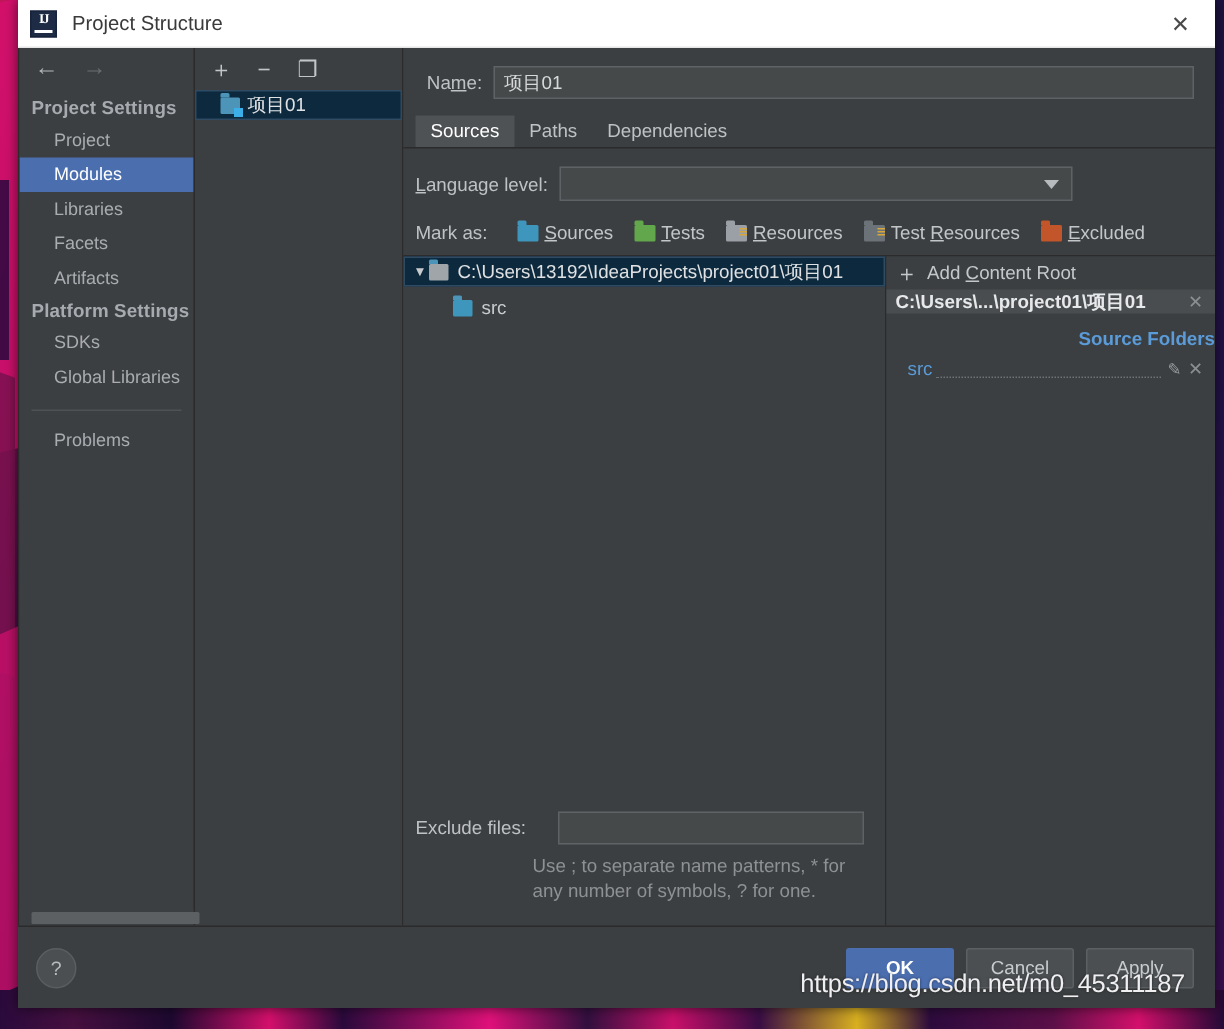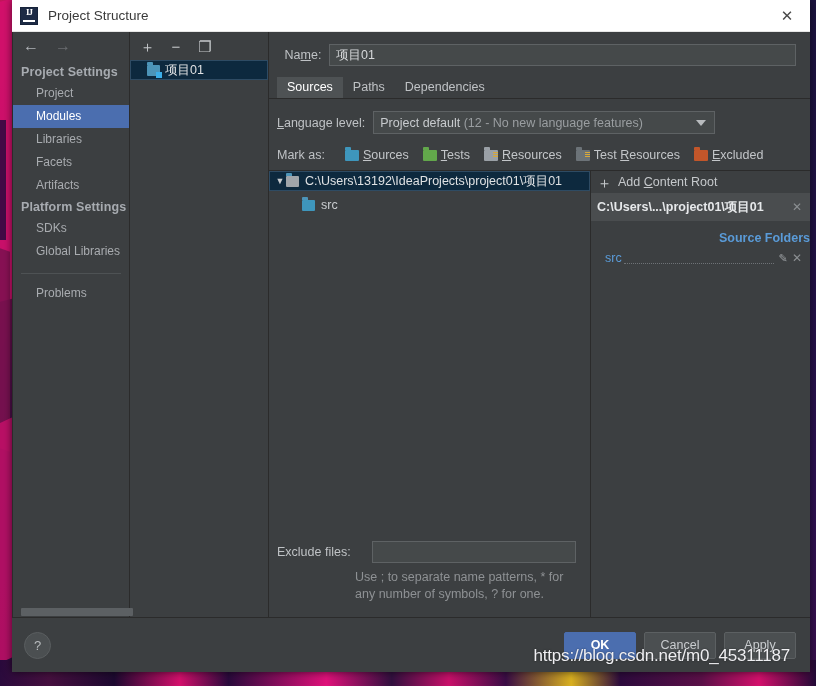--- a/index.html
+++ b/index.html
@@ -454,21 +454,21 @@
     color: #c5c8cb;
   }
   .add-root-btn .plus {
     color: #c5c8cb;
     font-size: 15px;
     margin-right: 6px;
     line-height: 1;
   }
   .add-root-btn u { text-decoration: underline; }
   .root-entry {
-    height: 28px;
+    height: 16px;
     display: flex;
     align-items: center;
     background: #4a4d4f;
     padding-left: 6px;
     padding-right: 6px;
   }
   .root-entry .retxt {
     flex: 1;
     font-size: 12.5px;
     color: #e6e8ea;
@@ -643,21 +643,20 @@
 
         <div class="tabs-row">
           <div class="tab active">Sources</div>
           <div class="tab">Paths</div>
           <div class="tab">Dependencies</div>
         </div>
 
         <div class="lang-row">
           <div class="lang-label"><u>L</u>anguage level:</div>
           <div class="lang-select">
-            <div class="lang-val"><span>Project default </span><span class="dim">(12 - No new language features)</span></div>
             <span class="lang-arrow"></span>
           </div>
         </div>
 
         <div class="markas-row">
           <div class="markas-label">Mark as:</div>
 
           <div class="mark-item">
             <span class="mi-ico">
               <span class="tab2" style="background:#3e96bc"></span>

